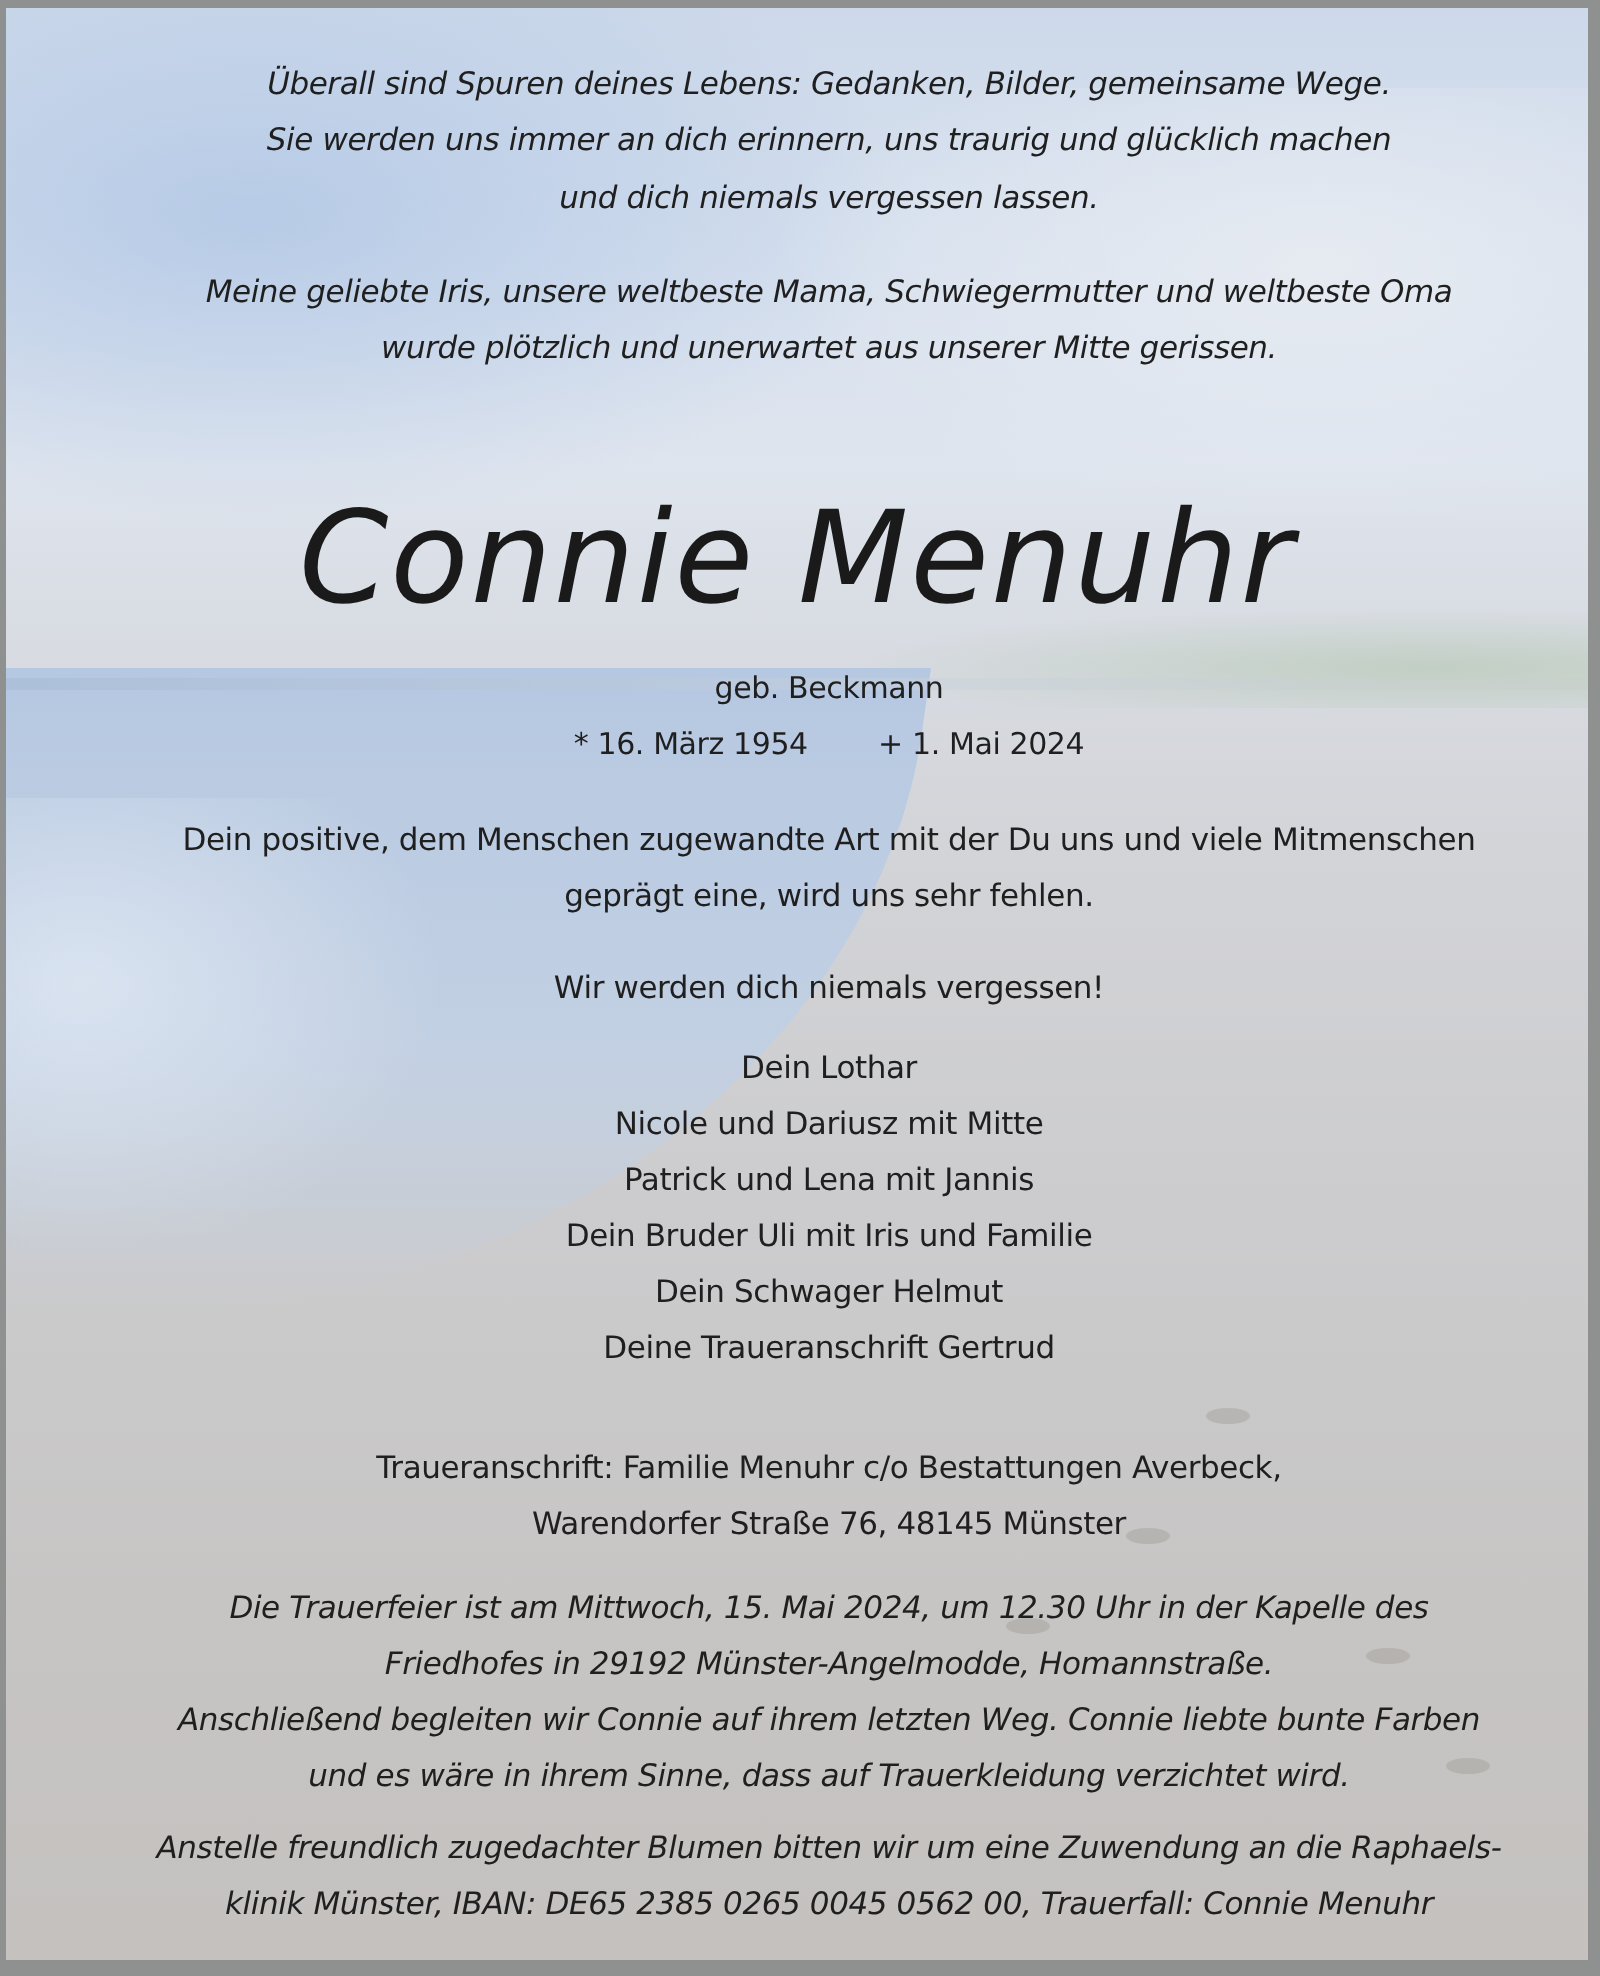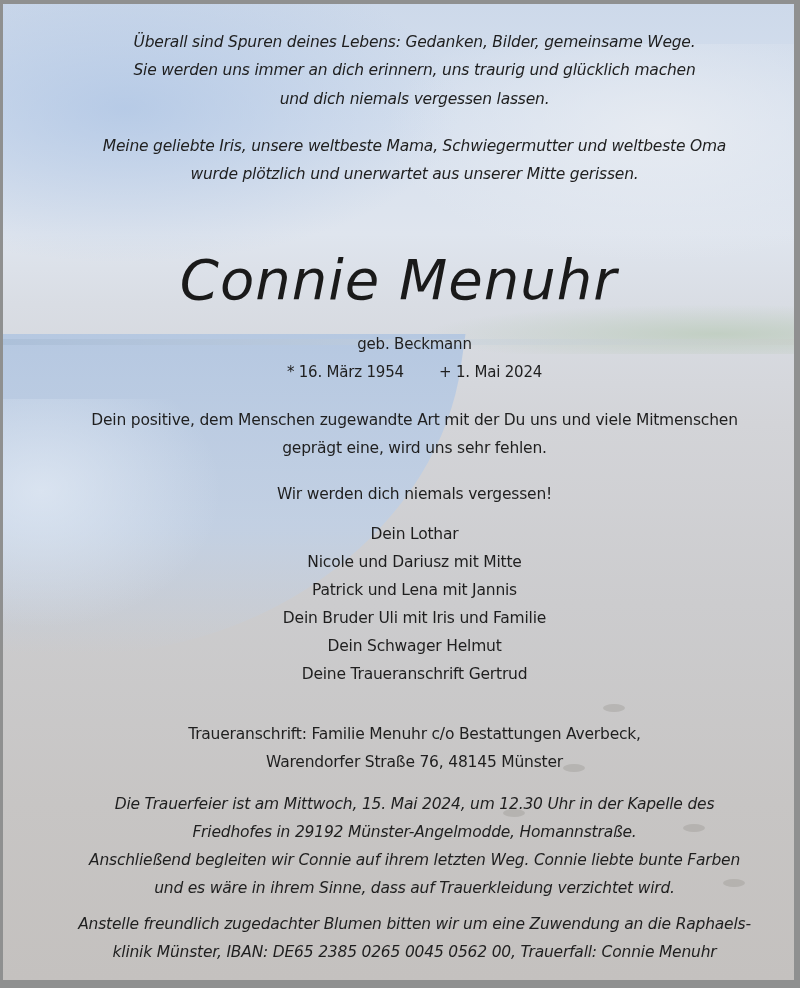--- a/index.html
+++ b/index.html
@@ -63,21 +63,21 @@
   }
   .line {
     position: absolute; left: 0; width: 791px;
     font-size: 15.5px; line-height: 20px; white-space: nowrap;
     font-style: italic; letter-spacing: -0.2px; padding-left: 16px;
   }
   .line.upright { font-style: normal; }
   .name {
     position: absolute; left: 0; width: 791px; top: 244px;
     font-family: "DejaVu Sans", sans-serif;
-    font-size: 56px; line-height: 64px; font-style: italic;
+    font-size: 64px; line-height: 64px; font-style: italic;
     font-weight: normal; letter-spacing: 1px; color: #1a1a1a;
   }
   .small { font-size: 15px; }
 </style>
 </head>
 <body>
 
 <div class="card">
   <div class="sky-a"></div>
   <div class="sky-b"></div>

